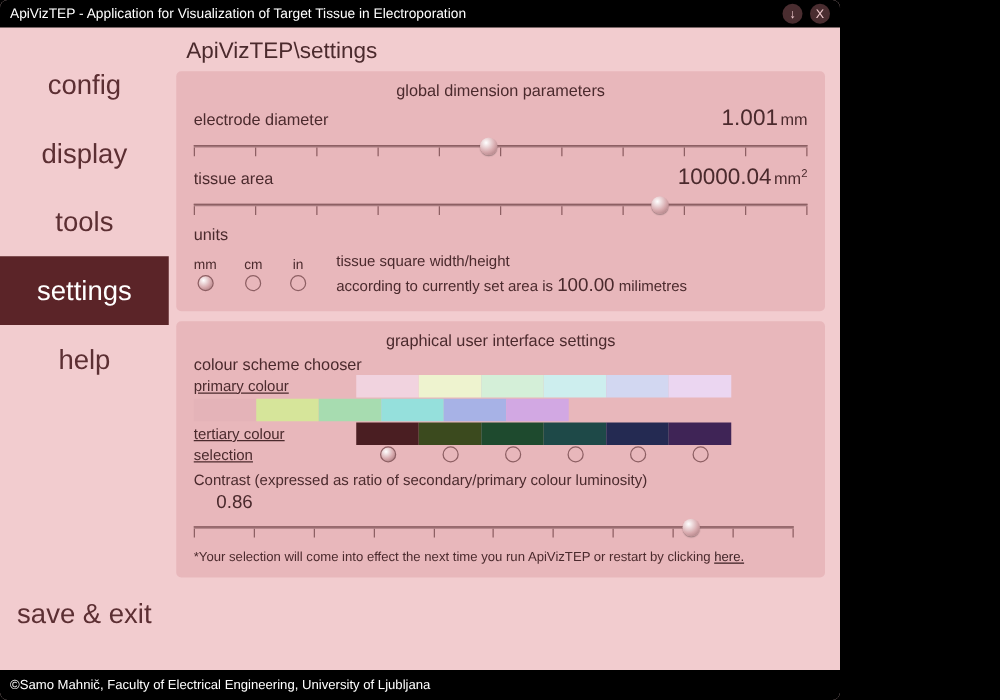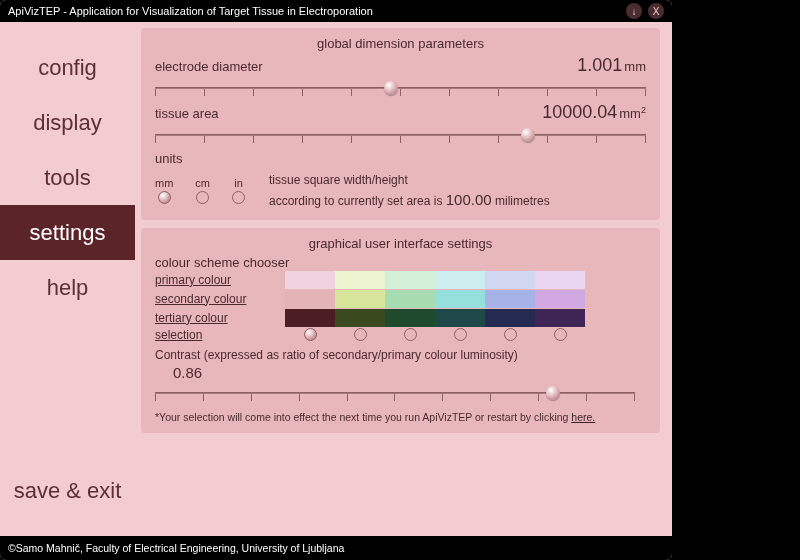--- a/index.html
+++ b/index.html
@@ -67,20 +67,21 @@
           <div class="nav-item">tools</div>
           <div class="nav-item active">settings</div>
           <div class="nav-item">help</div>
         </div>
       <div class="nav-bottom">
         <div class="nav-item">save &amp; exit</div>
       </div>
     </div>
 
     <div class="main">
+      <div class="breadcrumb">ApiVizTEP\settings</div>
 
       <div class="panel">
         <div class="panel-title">global dimension parameters</div>
 
         <div class="row">
           <span class="row-label">electrode diameter</span>
           <span class="row-value"><span>1.001</span><span class="unit">mm</span></span>
         </div>
         <div class="slider">
           <div class="slider-track"></div>
@@ -154,21 +155,20 @@
               <div class="swatches">
                 <div class="swatch" style="background: rgb(241, 211, 223);"></div>
                 <div class="swatch" style="background: rgb(238, 243, 207);"></div>
                 <div class="swatch" style="background: rgb(212, 239, 216);"></div>
                 <div class="swatch" style="background: rgb(205, 238, 238);"></div>
                 <div class="swatch" style="background: rgb(210, 215, 241);"></div>
                 <div class="swatch" style="background: rgb(235, 214, 241);"></div>
               </div>
             </div>
             <div class="swatch-row">
-              <div class="swatch-label">secondary colour</div>
               <div class="swatches">
                 <div class="swatch" style="background: rgb(228, 179, 184);"></div>
                 <div class="swatch" style="background: rgb(214, 229, 154);"></div>
                 <div class="swatch" style="background: rgb(167, 220, 176);"></div>
                 <div class="swatch" style="background: rgb(149, 224, 220);"></div>
                 <div class="swatch" style="background: rgb(167, 178, 230);"></div>
                 <div class="swatch" style="background: rgb(210, 168, 227);"></div>
               </div>
             </div>
             <div class="swatch-row">

